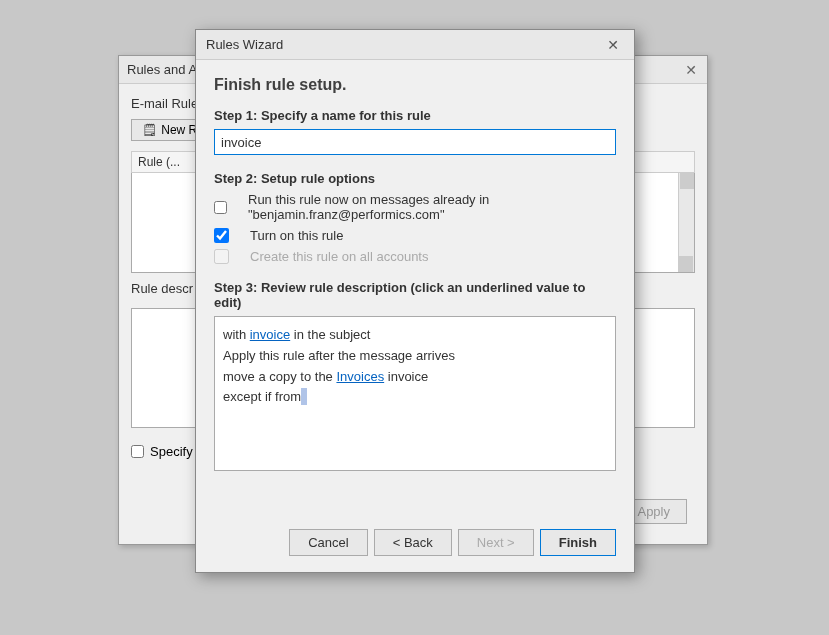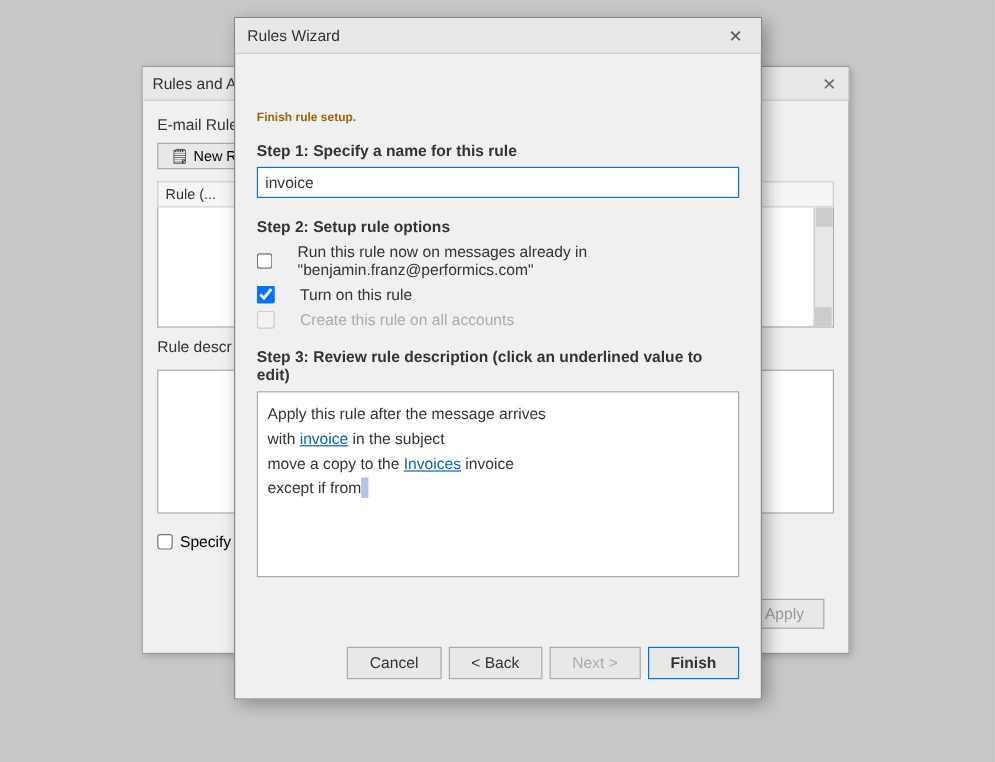--- a/index.html
+++ b/index.html
@@ -118,21 +118,21 @@
       top: 0;
       width: 16px;
       height: 100%;
       background: #e8e8e8;
       border-left: 1px solid #ccc;
     }
 
     
     .dialog {
       position: absolute;
-      top: 14px;
+      top: 29px;
       left: 195px;
       width: 440px;
       background: #f0f0f0;
       border: 1px solid #888;
       box-shadow: 4px 4px 14px rgba(0,0,0,0.35);
     }
 
     .dialog-titlebar {
       background: #e8e8e8;
       border-bottom: 1px solid #ccc;
@@ -159,25 +159,24 @@
       font-size: 14px;
       color: #555;
       border: 1px solid transparent;
     }
 
     .dialog-body {
       padding: 16px 18px;
     }
 
     .wizard-heading {
-      font-size: 10px;
+      font-size: 16px;
       font-weight: 600;
-      color: #a16207;
+      color: #404040;
       margin-bottom: 14px;
-      margin-top: 32px;
     }
 
     .step-label {
       font-size: 13px;
       color: #333;
       margin-bottom: 6px;
       font-weight: bold;
     }
 
     .rule-name-input {
@@ -342,24 +341,24 @@
       </div>
       <div class="checkbox-row">
         <input type="checkbox" disabled="" style="">
         <span class="checkbox-label disabled">Create this rule on all accounts</span>
       </div>
     </div>
 
     <div class="step3-section">
       <div class="step-label">Step 3: Review rule description (click an underlined value to edit)</div>
       <div class="rule-desc-box">
-        <div>Apply this rule after the message arrives</div>
         <div>
           <span>with </span><a>invoice</a><span> in the subject</span>
         </div>
+        <div>Apply this rule after the message arrives</div>
         <div>
           <span>move a copy to the </span><a>Invoices</a><span> invoice</span>
         </div>
         <div>
           <span>except if from </span><span class="highlighted-text">                </span>
         </div>
       </div>
     </div>
   </div>
 

